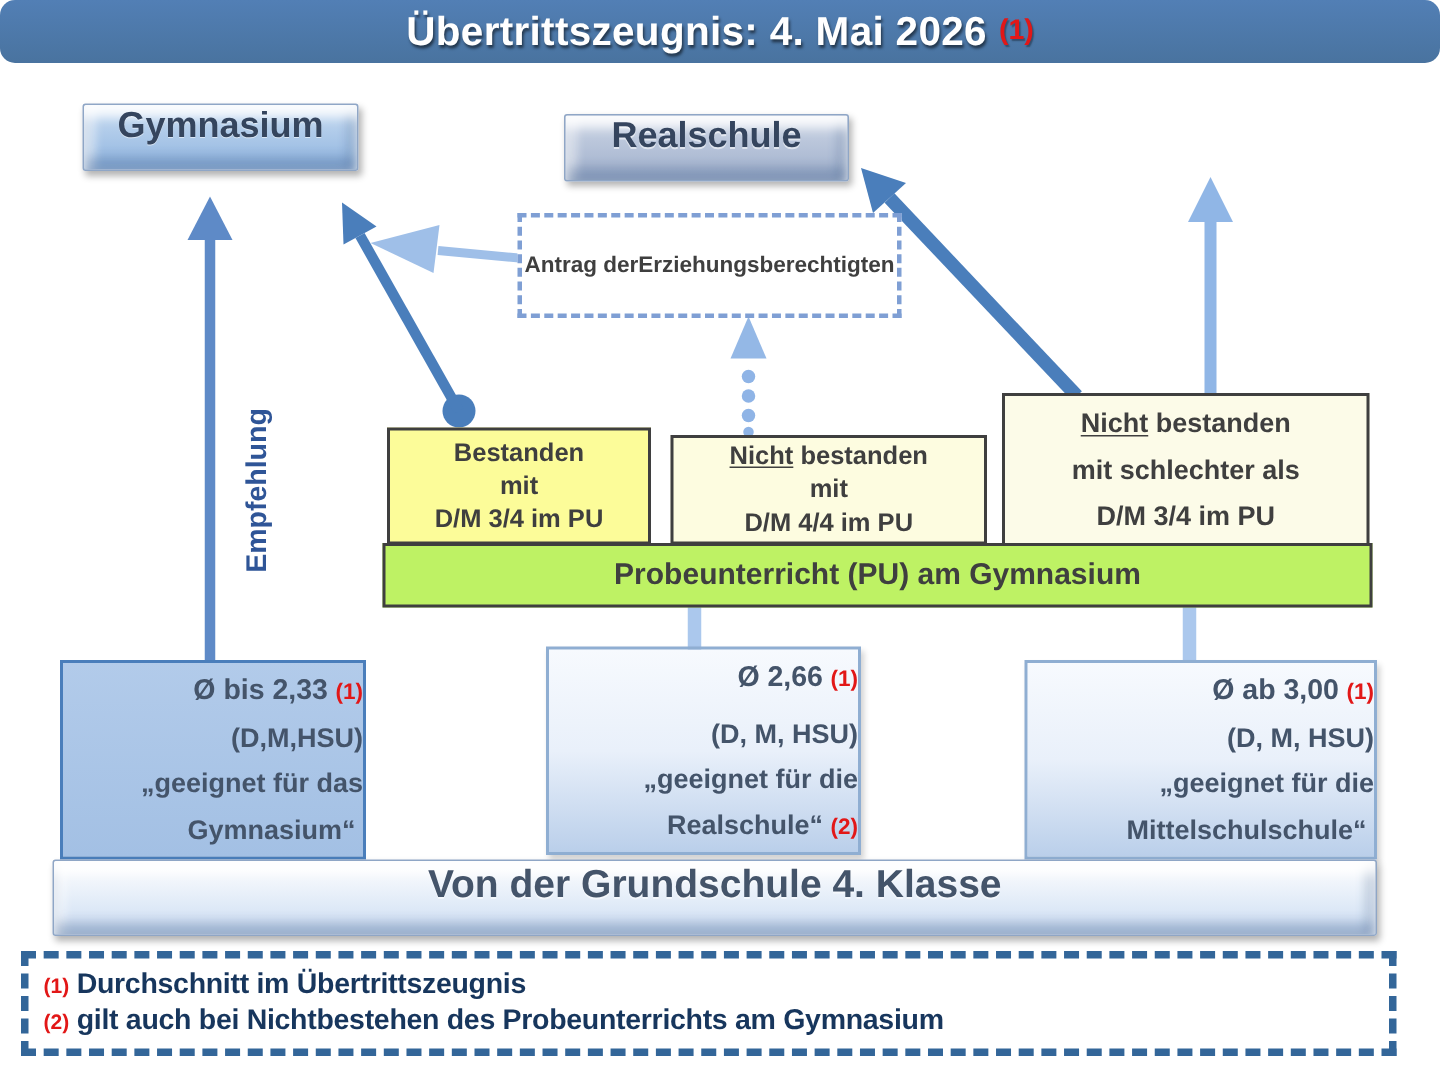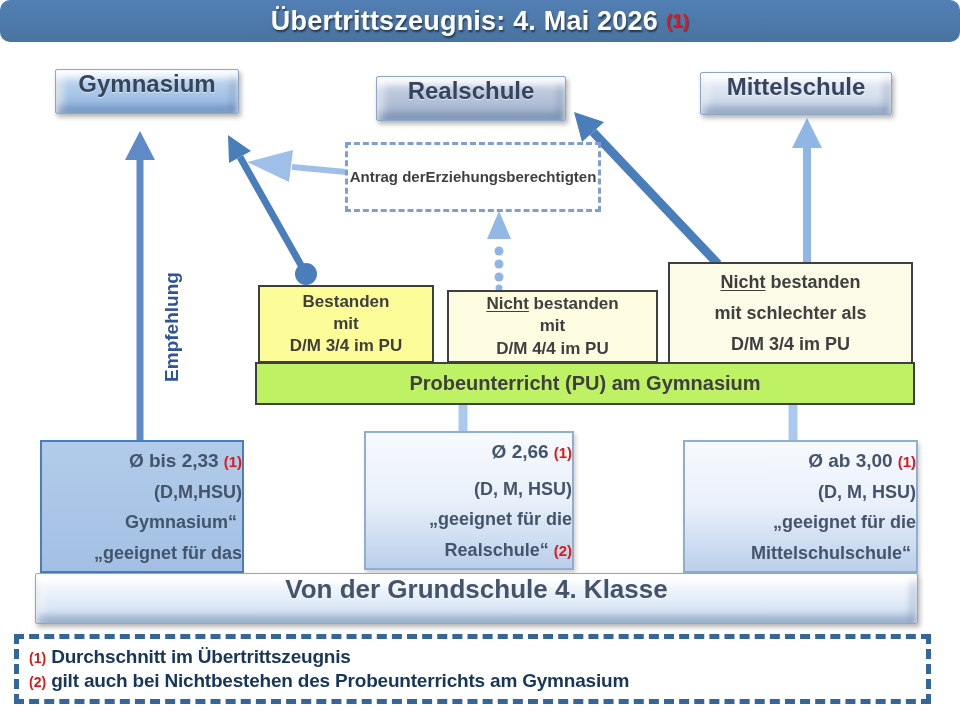--- a/index.html
+++ b/index.html
@@ -131,23 +131,20 @@
     <line x1="463" y1="401" x2="463" y2="434" stroke="#ABC8ED" stroke-width="9"></line>
     <line x1="793" y1="401" x2="793" y2="443" stroke="#ABC8ED" stroke-width="9"></line>
   </svg>
 
   <div class="bevel school" id="school-gym">
     <span>Gymnasium</span>
   </div>
   <div class="bevel school" id="school-real">
     <span>Realschule</span>
   </div>
-  <div class="bevel school" id="school-mittel">
-    <span>Mittelschule</span>
-  </div>
 
   <div class="antrag">
     <span>Antrag der</span>
     <span>Erziehungsberechtigten</span>
   </div>
 
   <div class="empfehlung">Empfehlung</div>
 
   <div class="ybox" id="pu-pass">
     <div><span class="ul"></span><span>Bestanden</span></div>
@@ -165,22 +162,22 @@
     <div>D/M 3/4 im PU</div>
   </div>
 
   <div class="pu-bar">
     <span>Probeunterricht (PU) am Gymnasium</span>
   </div>
 
   <div class="gbox" id="grade-gym">
     <div class="gavg"><span>Ø bis 2,33</span><span class="rednote">(1)</span></div>
     <div>(D,M,HSU)</div>
+    <div>„geeignet für das</div>
     <div><span>Gymnasium“</span><span class="rednote"></span></div>
-    <div>„geeignet für das</div>
   </div>
   <div class="gbox" id="grade-real">
     <div class="gavg" style="margin-bottom:6px;"><span>Ø 2,66</span><span class="rednote">(1)</span></div>
     <div>(D, M, HSU)</div>
     <div>„geeignet für die</div>
     <div><span>Realschule“</span><span class="rednote">(2)</span></div>
   </div>
   <div class="gbox" id="grade-mittel">
     <div class="gavg"><span>Ø ab 3,00</span><span class="rednote">(1)</span></div>
     <div>(D, M, HSU)</div>

